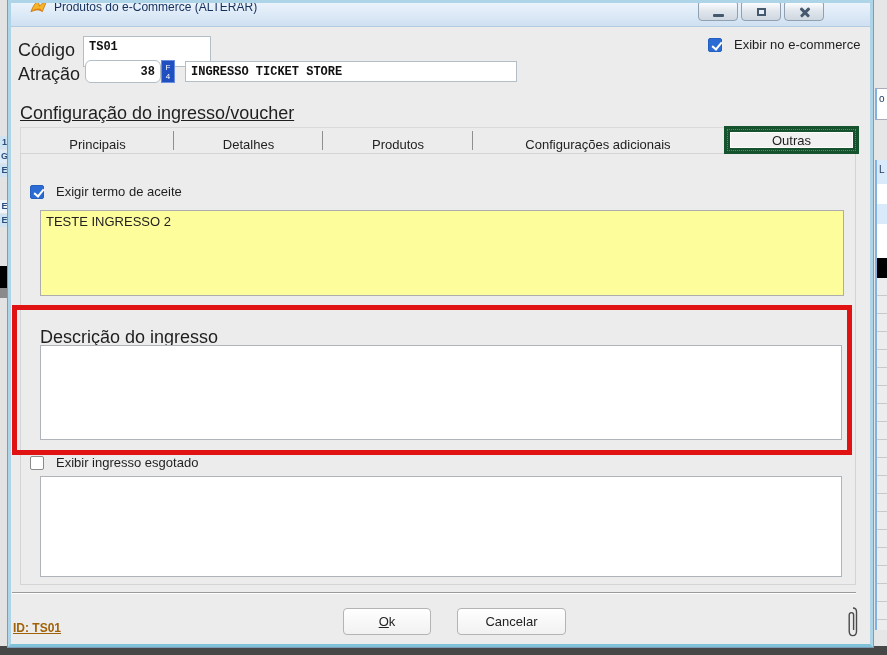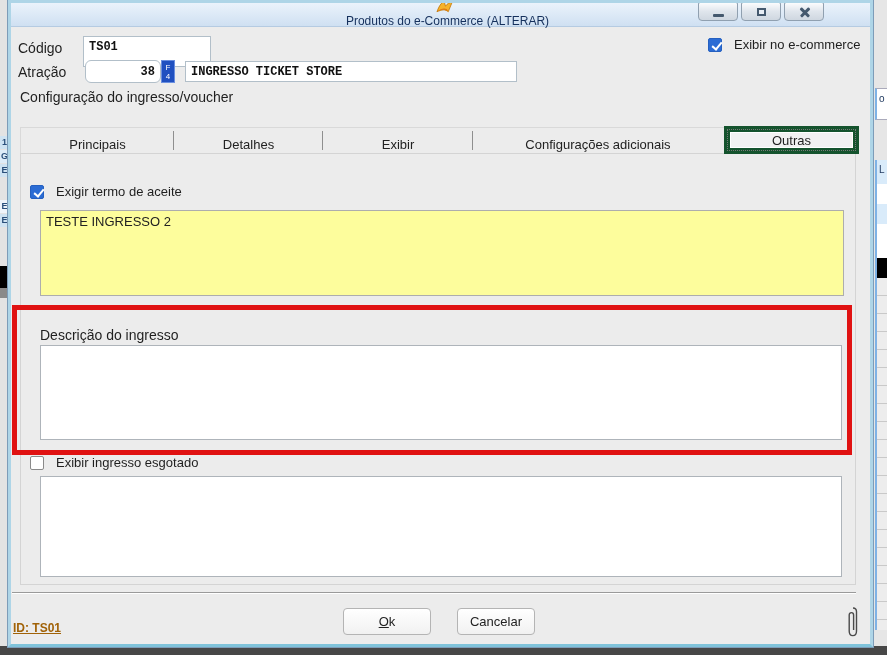--- a/index.html
+++ b/index.html
@@ -30,53 +30,53 @@
   .rc-w2{ top:224px; height:34px; background:#fff; }
   .rc-blk{ top:258px; height:20px; background:#000; }
   .rc-rows{ top:278px; height:352px; border-left:2px solid #7fb2e5;
             background:repeating-linear-gradient(#ededed 0 17px,#c9c9c9 17px 18px); }
   
   .dialog { position:absolute; left:8px; top:0; width:865px; height:647px; background:#ececec; }
   .frame { position:absolute; inset:0; border:3px solid #aed5e7; border-bottom-color:#7fc3da;
            outline:1px solid #7d9cb8; pointer-events:none; z-index:90; }
   .titlebar { position:absolute; left:0; top:0; right:0; height:27px;
               background:linear-gradient(#eef5fc,#cfe0f2); border-bottom:1px solid #b5cbe2;
-              display:flex; align-items:center; padding-left:14px;flex-direction:column; }
+              display:flex; padding-left:22px; }
   .title-icon { width:17px; height:14px; margin-right:7px; flex:0 0 auto; }
   .title-text { font-size:12px; color:#15305c; }
   .winbtns { position:absolute; top:2px; left:690px; display:flex; gap:3px; }
   .winbtn { width:40px; height:19px; border:1px solid #90a0b0; border-radius:0 0 4px 4px; border-top-left-radius:2px; border-top-right-radius:2px;
             background:linear-gradient(#fbfcfd,#dfe5ec 50%,#cfd7e0); position:relative; cursor:default; }
   .glyph-min { position:absolute; left:14px; top:11px; width:11px; height:3px; background:#45596e; border-radius:1px; }
   .glyph-max { position:absolute; left:15px; top:5px; width:9px; height:8px; border:2px solid #45596e; background:#e8eef5; }
   .glyph-close-a,.glyph-close-b { position:absolute; left:14px; top:8px; width:12px; height:2.5px; background:#45596e; border-radius:1px; }
   .glyph-close-a{ transform:rotate(45deg);} .glyph-close-b{ transform:rotate(-45deg);}
   
-  .lbl { position:absolute; font-size:14px; color:#1f1f1f; }
+  .lbl { position:absolute; font-size:18px; color:#1f1f1f; }
   .field { position:absolute; background:#fff; border:1px solid #b2bfc9;
            font-family:"Liberation Mono","DejaVu Sans Mono",monospace; font-weight:bold; font-size:12px;
            color:#111; padding:2px 5px; line-height:16px; }
   .f-codigo { left:75px; top:36px; width:128px; height:31px; }
   .f-atr-num { left:77px; top:60px; width:76px; height:23px; text-align:right; line-height:18px;border-radius:6px; }
   .f4-btn { position:absolute; left:153px; top:60px; width:14px; height:23px; background:#2050c0;
             border:1px solid #6a8fe0; color:#fff; font-size:8px; line-height:9px; text-align:center;
             font-family:"Liberation Sans",sans-serif; padding-top:2px; cursor:pointer; }
   .f-atr-name { left:177px; top:61px; width:332px; height:21px; }
   
   .check-row { position:absolute; display:flex; align-items:center; gap:12px; }
   .cbox { width:14px; height:14px; border-radius:2px; position:relative; flex:0 0 auto; }
   .cbox.checked { background:#2b6cd4; border:1px solid #2560c0; }
   .cbox.checked::after { content:""; position:absolute; left:4.5px; top:1.5px; width:4px; height:8px;
                          border:solid #fff; border-width:0 2px 2px 0; transform:rotate(40deg); }
   .cbox.unchecked { background:#fff; border:1px solid #8a8a8a; }
   .cb-ecom { left:700px; top:37px; }
   .cb-termo { left:22px; top:184px; }
   .cb-esgotado { left:22px; top:455px; }
   
-  .section-title { left:12px; top:89px; }
+  .section-title { left:12px; top:103px;text-decoration:underline; }
   .tabbar { position:absolute; left:12px; top:127px; width:836px; height:34px;
             border:1px solid #d9d9d9; display:flex; }
   .tabseg { position:relative; display:flex; align-items:center; justify-content:center;
             font-size:13px; color:#222; cursor:pointer; }
   .t0{width:153px;} .t1{width:149px;} .t2{width:150px;} .t3{width:250px;}
   .tabdiv { position:absolute; right:0; top:3px; height:19px; width:1px; background:#8f8f8f; }
   .tab-active { position:absolute; left:703px; top:-2px; width:135px; height:28px; background:#f1f1f1;
                 border:6px solid #14532d; box-shadow:inset 0 0 0 1px #fff;
                 outline:1px dotted #777; outline-offset:-4px;
                 display:flex; align-items:center; justify-content:center; font-size:13px; z-index:5; cursor:pointer; }
@@ -95,21 +95,21 @@
   .groove { position:absolute; left:4px; top:592px; width:844px; height:0;
             border-top:1px solid #9a9a9a; border-bottom:1px solid #fff; }
   .id-link { position:absolute; left:5px; top:621px; font-size:12px; font-weight:bold;
              color:#a16207; text-decoration:underline; cursor:pointer; }
   .btn { position:absolute; top:608px; height:27px; border:1px solid #b4b4b4; border-radius:4px;
          background:linear-gradient(#ffffff,#f1f1f1); font-family:"Liberation Sans",sans-serif;
          font-size:13px; color:#222; cursor:pointer; }
   .btn span{ display:block; }
   .btn-ok { left:335px; width:88px; }
   .btn-ok span::first-letter { text-decoration:underline; }
-  .btn-cancel { left:449px; width:78px; }
+  .btn-cancel { left:449px; width:109px; }
   .paperclip { position:absolute; left:838px; top:604px; width:14px; height:36px; }
 </style>
 </head>
 <body>
 
 <div class="left-strip">
   <div class="lfrag f0">1</div>
   <div class="lfrag f1">G</div>
   <div class="lfrag f2">E</div>
   <div class="lfrag f3">E</div>
@@ -171,21 +171,21 @@
   <div class="tabbar">
     <div class="tabseg t0">
       <span>Principais</span>
         <span class="tabdiv"></span>
     </div>
     <div class="tabseg t1">
       <span>Detalhes</span>
         <span class="tabdiv"></span>
     </div>
     <div class="tabseg t2">
-      <span>Exibir</span>
+      <span>Produtos</span>
         <span class="tabdiv"></span>
     </div>
     <div class="tabseg t3">
       <span>Configurações adicionais</span>
     </div>
     <div class="tab-active">
       <span>Outras</span>
     </div>
   </div>
 

